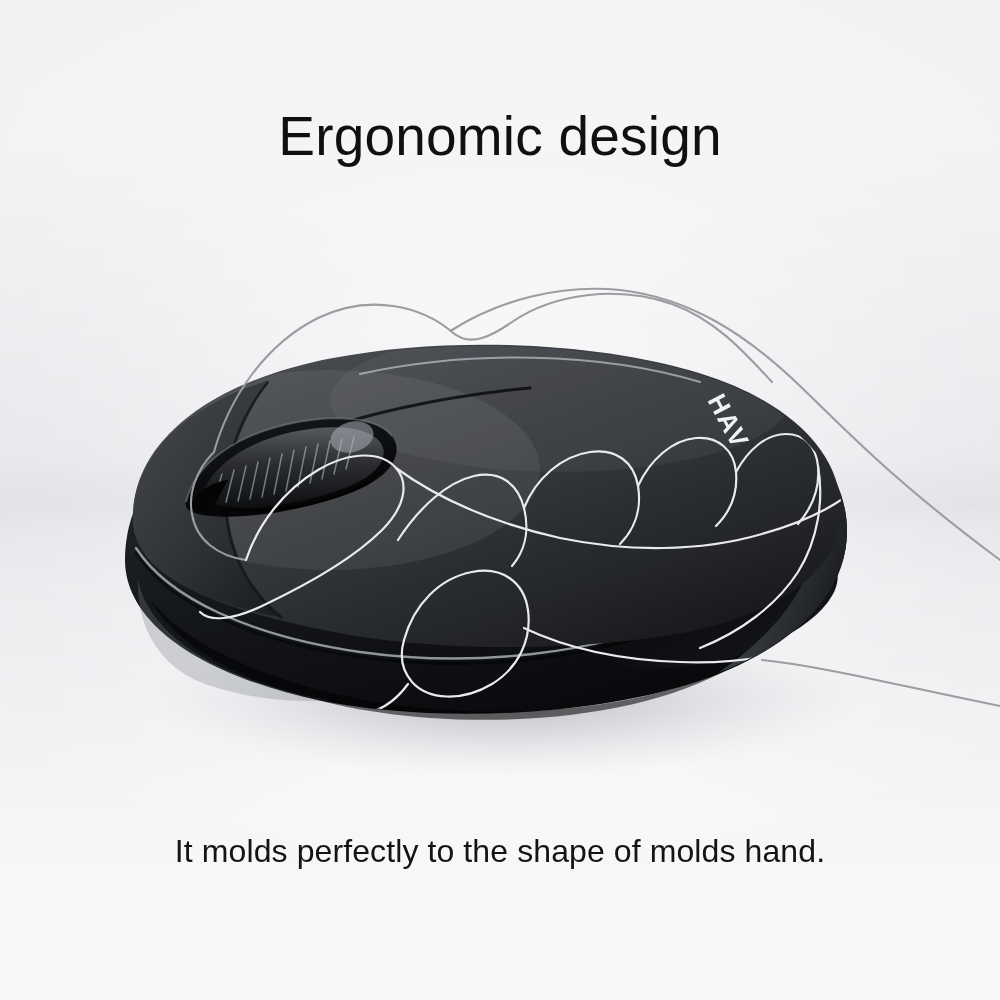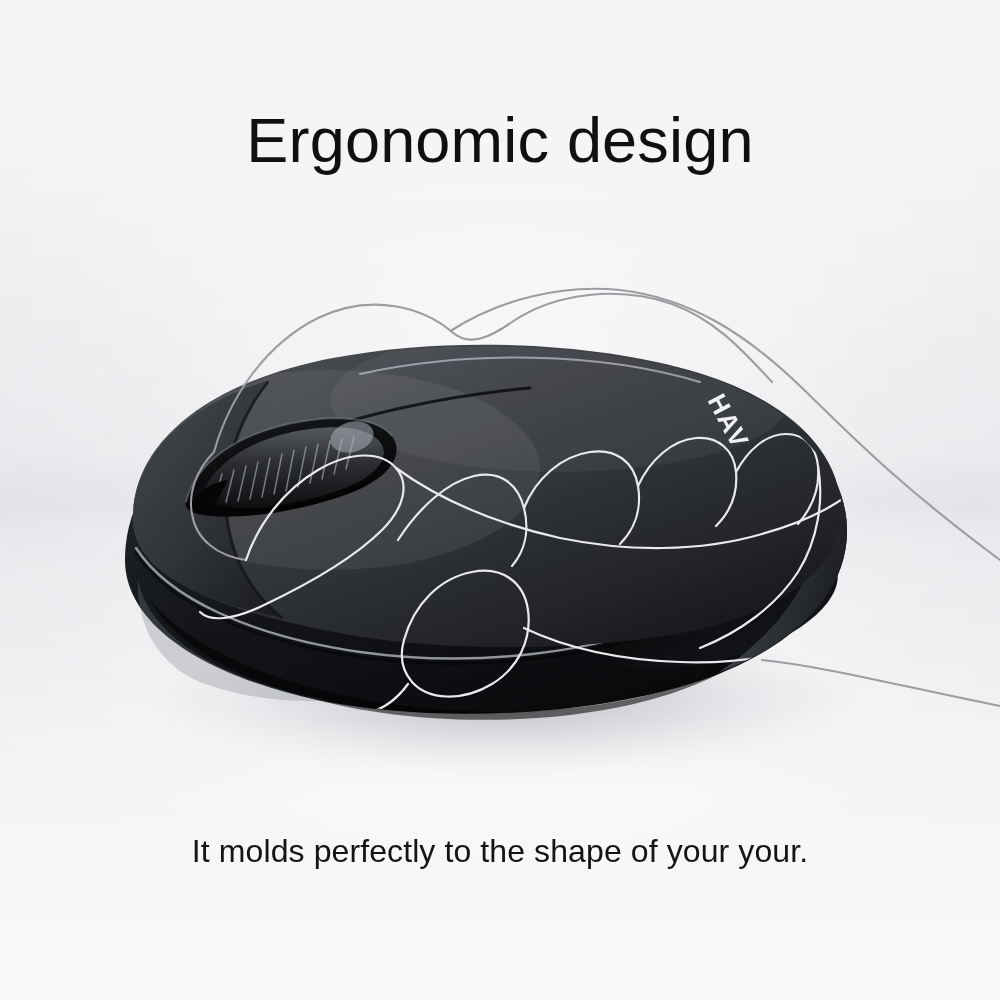--- a/index.html
+++ b/index.html
@@ -52,21 +52,21 @@
     pointer-events: none;
   }
 
   
   .headline {
     position: absolute;
     left: 0;
     top: 106px;
     width: 1000px;
     text-align: center;
-    font-size: 63px;
+    font-size: 55px;
     font-weight: 400;
     letter-spacing: 0.2px;
     color: #101012;
     line-height: 1.1;
   }
   .caption {
     position: absolute;
     left: 0;
     top: 833px;
     width: 1000px;
@@ -351,15 +351,15 @@
                    C734,664 782,656 820,640"></path>
           <path d="M408,684
                    C392,706 372,716 348,714"></path>
         </g>
       </g>
     </svg>
   </div>
 
   <div class="headline">Ergonomic design</div>
 
-  <div class="caption">It molds perfectly to the shape of your your.</div>
+  <div class="caption">It molds perfectly to the shape of molds hand.</div>
 
 </div>
 
 </body></html>

